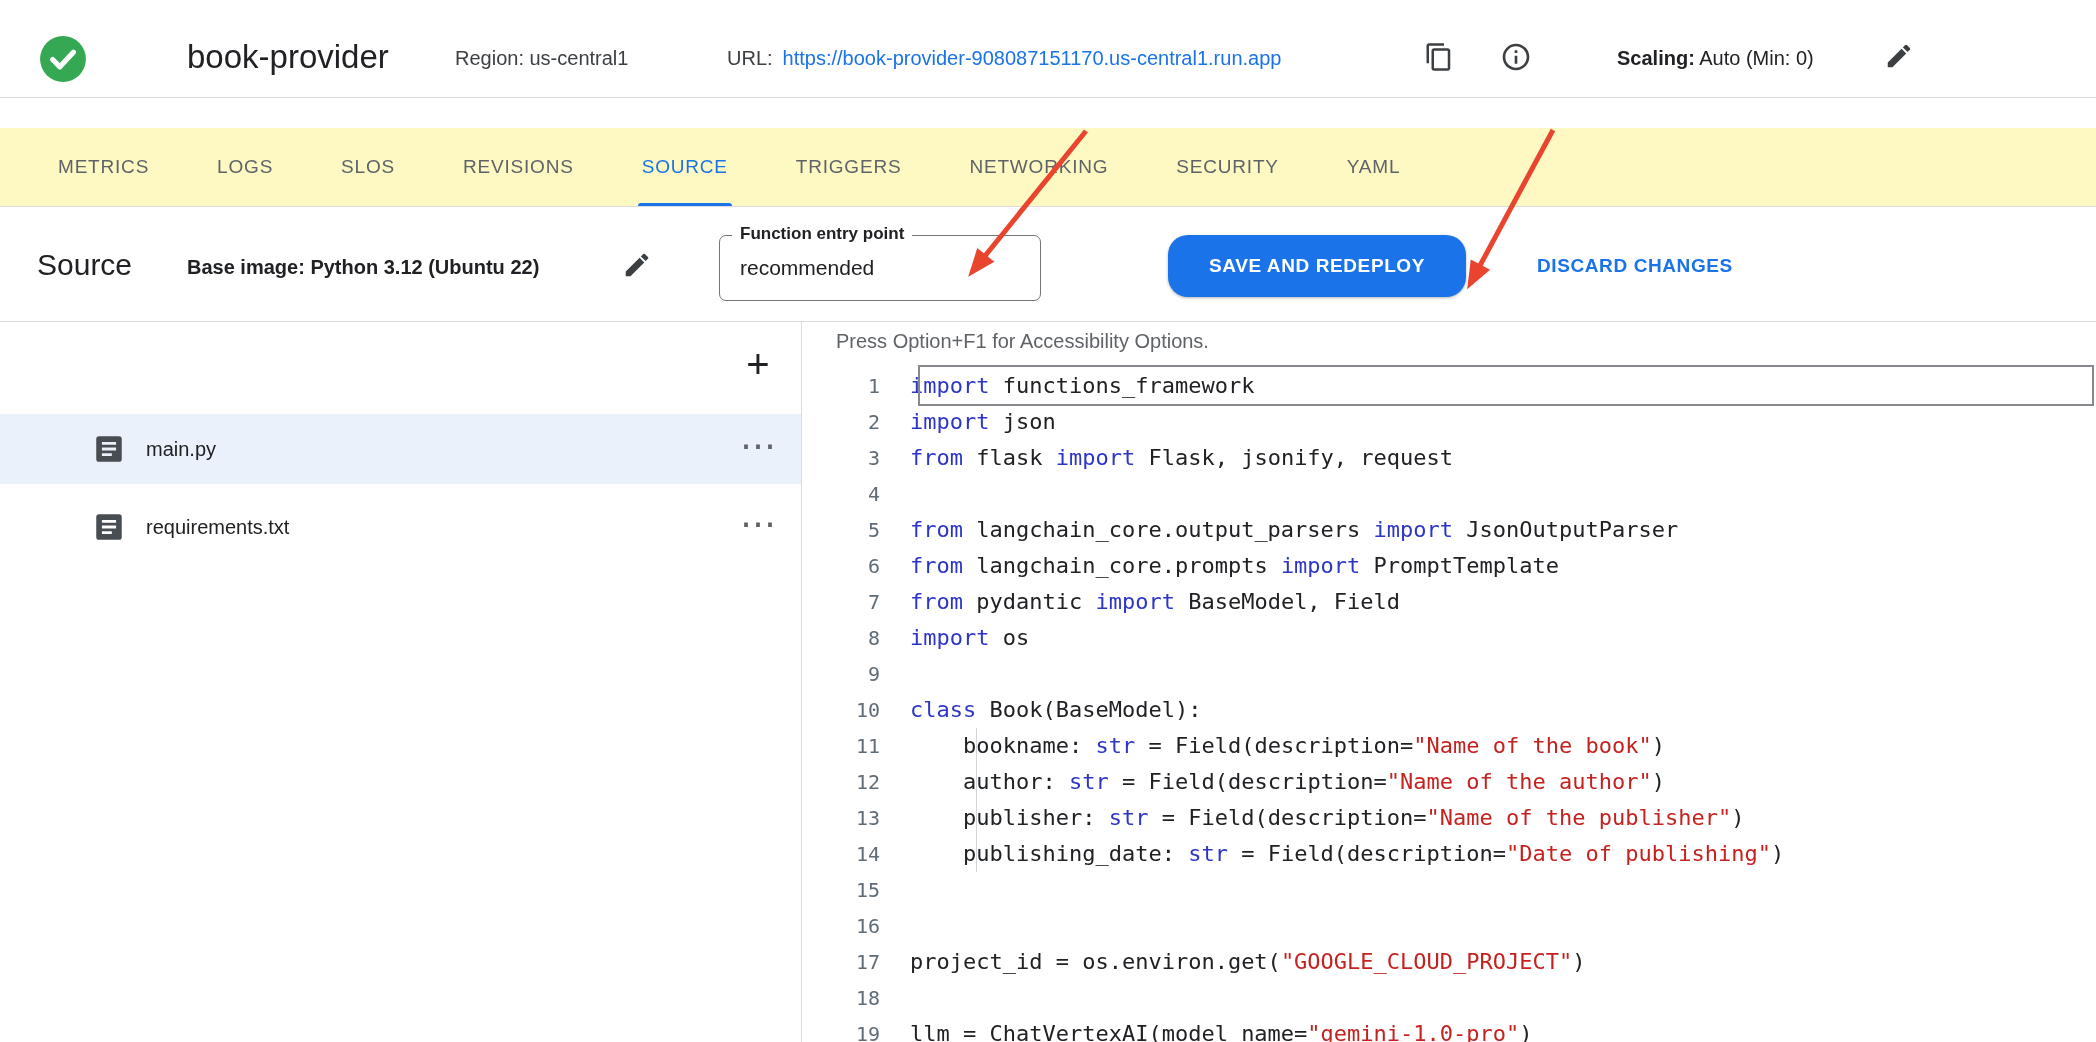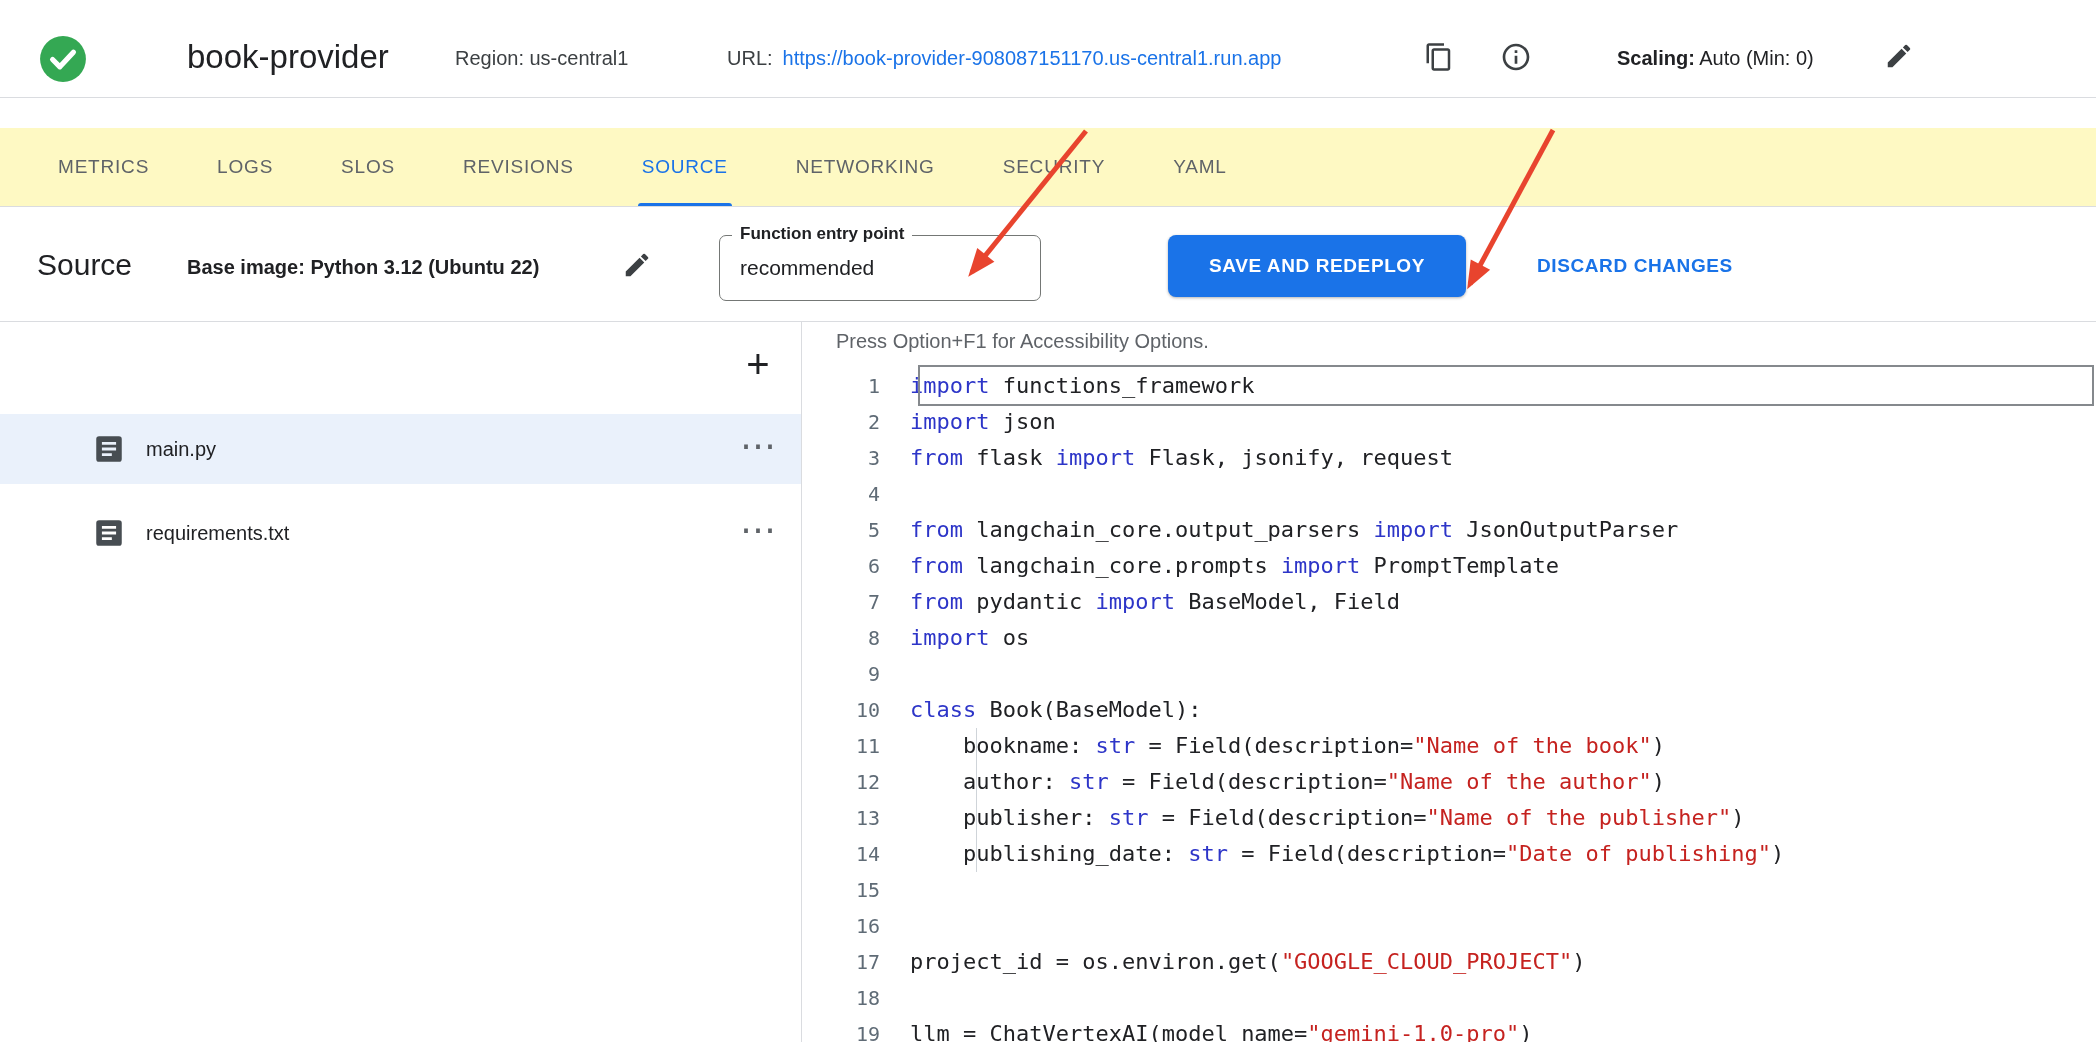--- a/index.html
+++ b/index.html
@@ -27,28 +27,28 @@
   .tab.active{color:var(--accent)}
   .tab.active::after{content:"";position:absolute;left:30px;right:30px;bottom:0;height:3px;background:var(--accent);border-radius:3px 3px 0 0}
   
   .srcbar{position:absolute;top:208px;left:0;width:100%;height:114px;border-bottom:1px solid #dadce0;background:#fff}
   .src-title{position:absolute;left:37px;top:40px;font-size:30px;color:#202124}
   .base-img{position:absolute;left:187px;top:48px;font-size:20px;font-weight:700;color:#202124}
   .pencil-src{position:absolute;left:622px;top:42px;width:30px;height:30px}
   .entry{position:absolute;left:719px;top:27px;width:322px;height:66px;border:1px solid #747775;border-radius:7px;display:flex;align-items:center;padding-left:20px;cursor:text;background:#fff}
   .entry label{position:absolute;top:-12px;left:12px;background:#fff;padding:0 8px;font-size:17px;font-weight:700;color:#202124;cursor:default}
   .entry .val{font-size:21px;color:#202124}
-  .btn-save{position:absolute;left:1168px;top:27px;width:298px;height:62px;background:var(--accent);color:#fff;border:none;border-radius:8px;font-size:19px;font-weight:700;letter-spacing:.6px;box-shadow:0 1px 3px rgba(0,0,0,.3);cursor:pointer;font-family:inherit}
+  .btn-save{position:absolute;left:1168px;top:27px;width:298px;height:62px;background:var(--accent);color:#fff;border:none;border-radius:20px;font-size:19px;font-weight:700;letter-spacing:.6px;box-shadow:0 1px 3px rgba(0,0,0,.3);cursor:pointer;font-family:inherit}
   .btn-discard{position:absolute;left:1537px;top:27px;height:62px;background:none;border:none;color:var(--accent);font-size:19px;font-weight:700;letter-spacing:.6px;cursor:pointer;font-family:inherit}
   
   .content{position:absolute;top:322px;left:0;right:0;bottom:0;display:flex;background:#fff}
   .fpanel{width:802px;flex:none;border-right:1px solid #dadce0;position:relative}
   .addbtn{position:absolute;left:733px;top:17px;width:50px;height:50px;font-size:40px;line-height:46px;color:#202124;background:none;border:none;cursor:pointer;font-family:inherit}
   .flist{position:absolute;top:92px;left:0;right:0}
-  .frow{height:70px;display:flex;align-items:center;padding-left:92px;position:relative;margin-bottom:14px;cursor:pointer}
+  .frow{height:70px;display:flex;align-items:center;padding-left:92px;position:relative;margin-bottom:8px;cursor:pointer}
   .frow.selected{background:#eaf1fb}
   .ficon{width:34px;height:34px;margin-right:20px;flex:none;display:inline-flex}
   .fname{font-size:20px;color:#202124}
   .fmenu{position:absolute;left:740px;top:50%;transform:translateY(-58%);font-size:36px;color:#5f6368;letter-spacing:1px;background:none;border:none;cursor:pointer;font-family:inherit}
   
   .editor{flex:1;position:relative;overflow:hidden;font-family:"DejaVu Sans Mono",monospace;background:#fff}
   .a11y{position:absolute;top:8px;left:34px;font-family:"Liberation Sans",sans-serif;font-size:20px;color:#5f6368}
   .code{position:absolute;top:46px;left:0;right:0}
   .cline{display:flex;height:36px;line-height:36px;position:relative;font-size:22px}
   .ln{width:78px;text-align:right;color:#5f6b76;font-size:20px;flex:none;user-select:none}
@@ -97,20 +97,21 @@
       </svg>
   </button>
 </header>
 
 <nav class="tabs" id="tab-bar">
     <div class="tab">METRICS</div>
     <div class="tab">LOGS</div>
     <div class="tab">SLOS</div>
     <div class="tab">REVISIONS</div>
     <div class="tab active">SOURCE</div>
+    <div class="tab">TRIGGERS</div>
     <div class="tab">NETWORKING</div>
     <div class="tab">SECURITY</div>
     <div class="tab">YAML</div>
   </nav>
 
 <div class="srcbar">
   <span class="src-title">Source</span>
   <span class="base-img">Base image: Python 3.12 (Ubuntu 22)</span>
   <button class="icon-btn pencil-src">
     <svg viewBox="0 0 24 24" width="30" height="30" fill="#3c4043">

